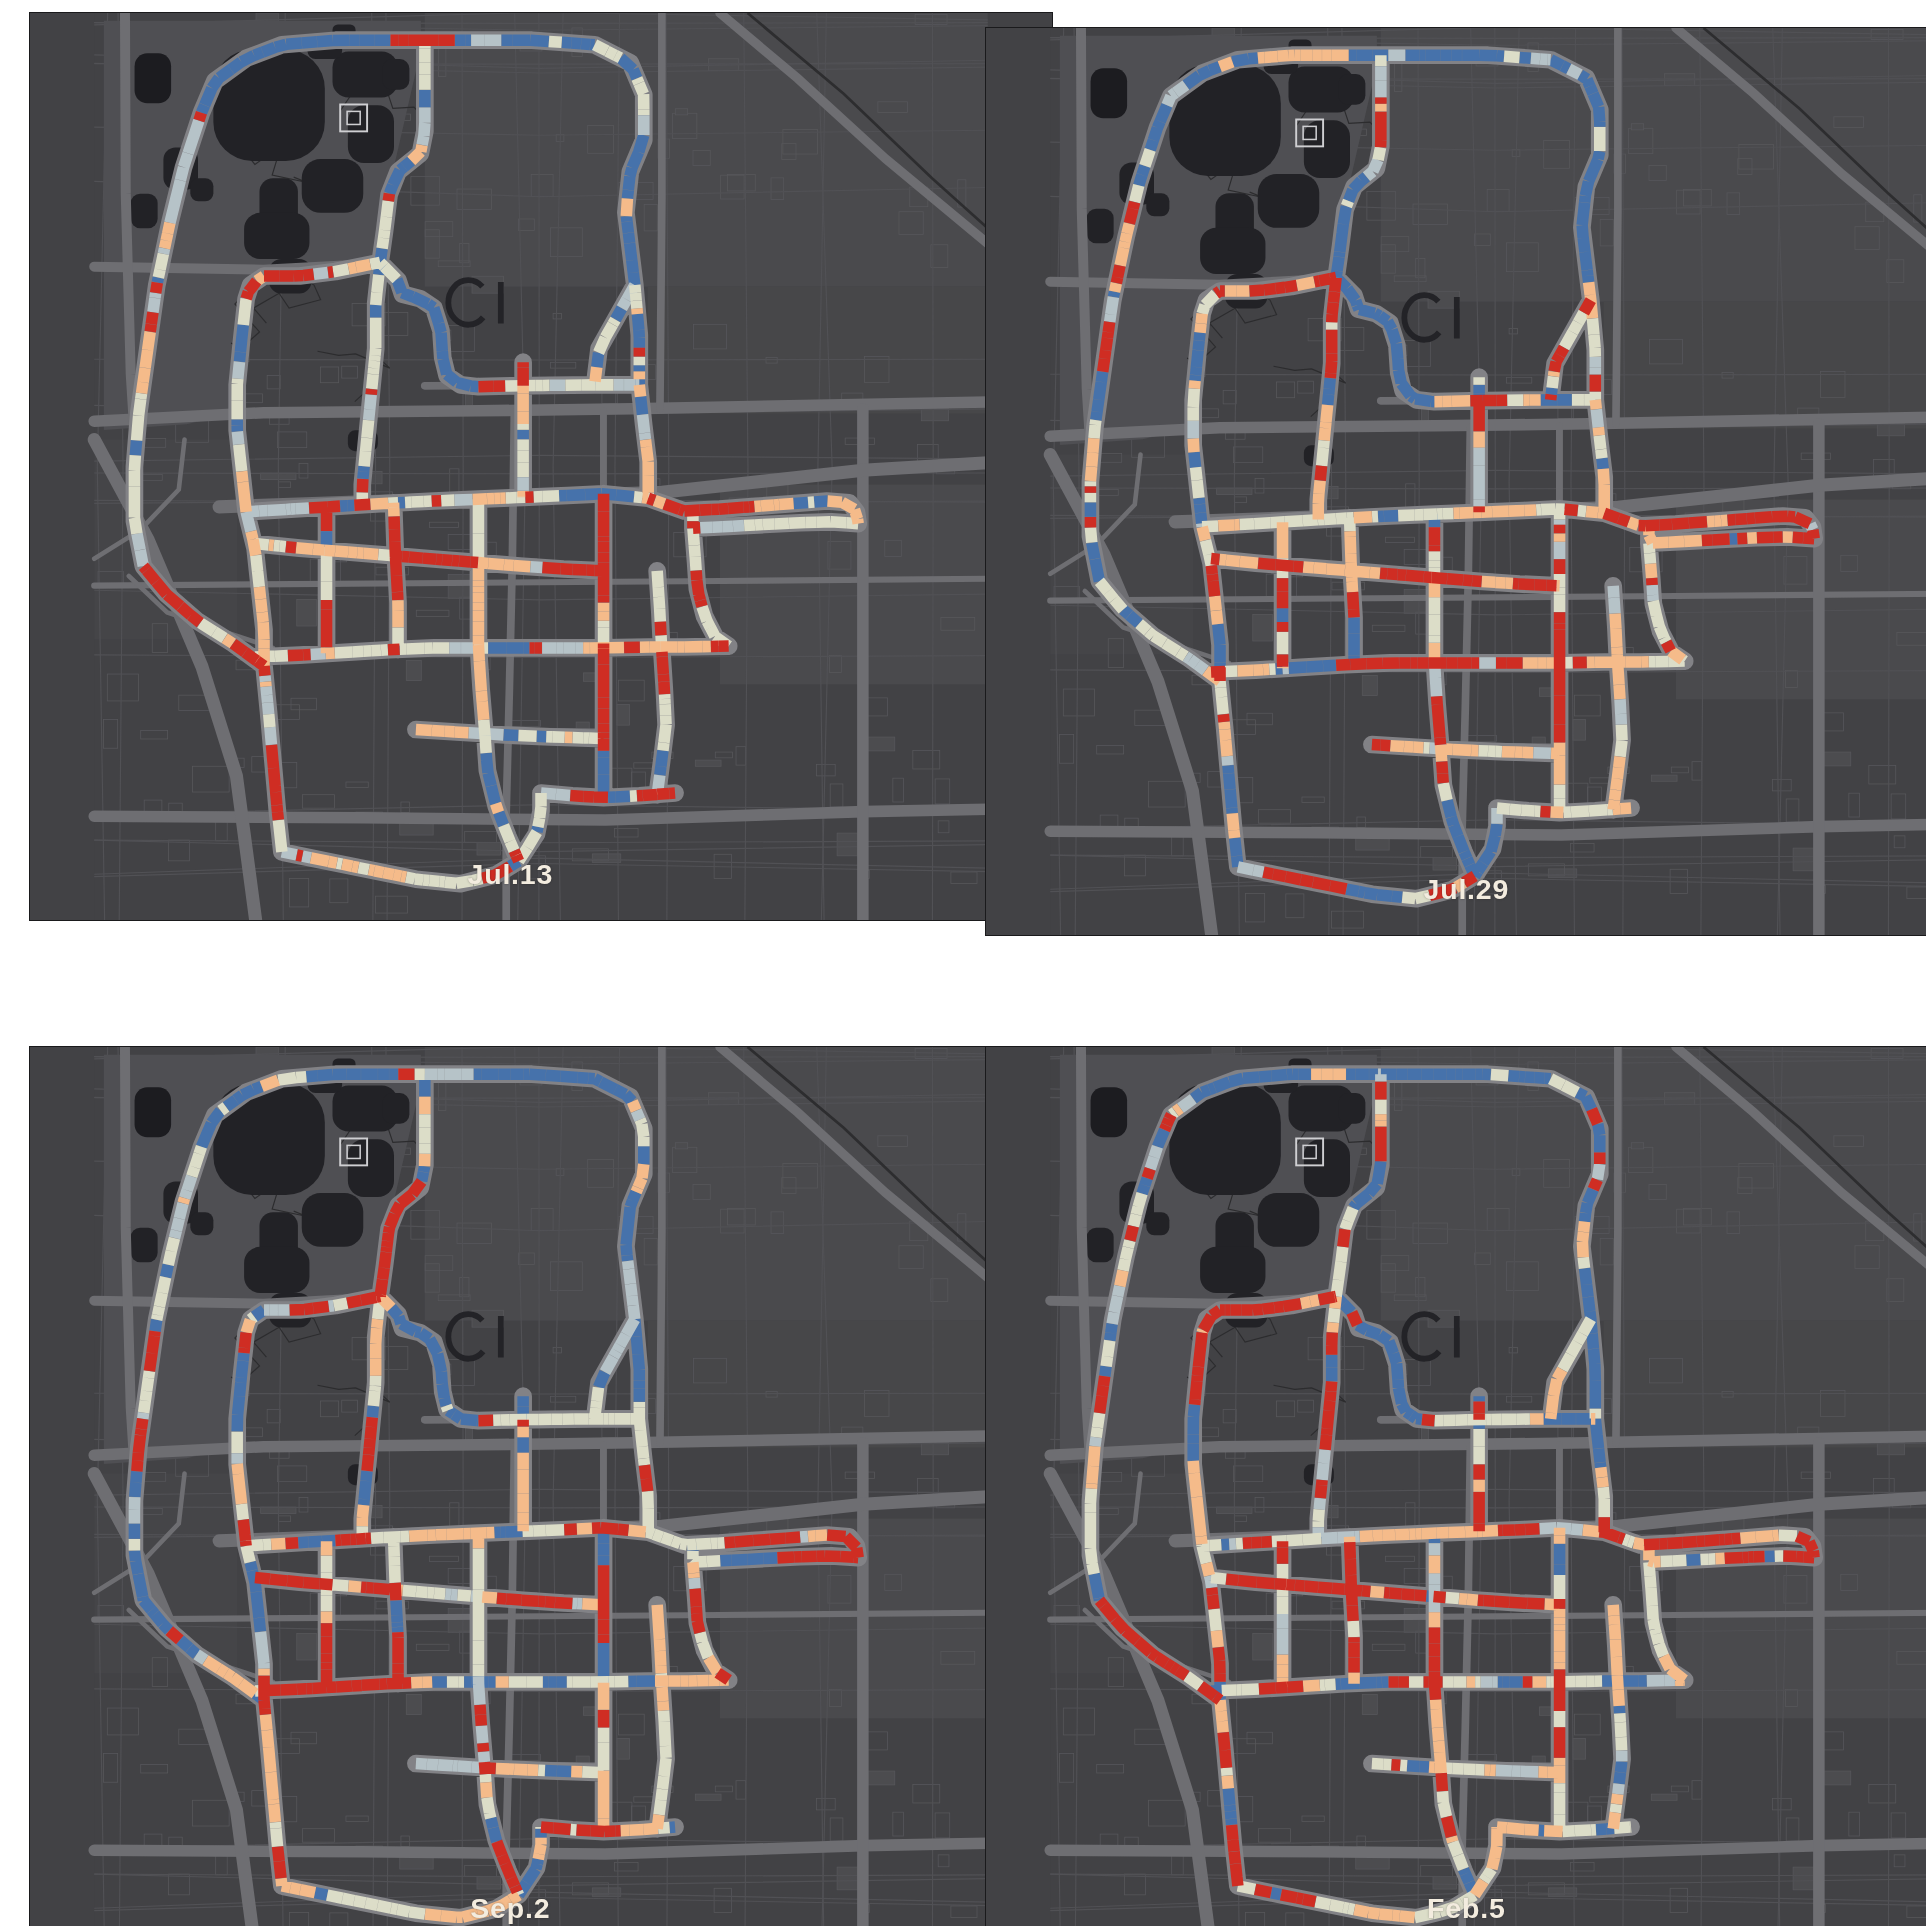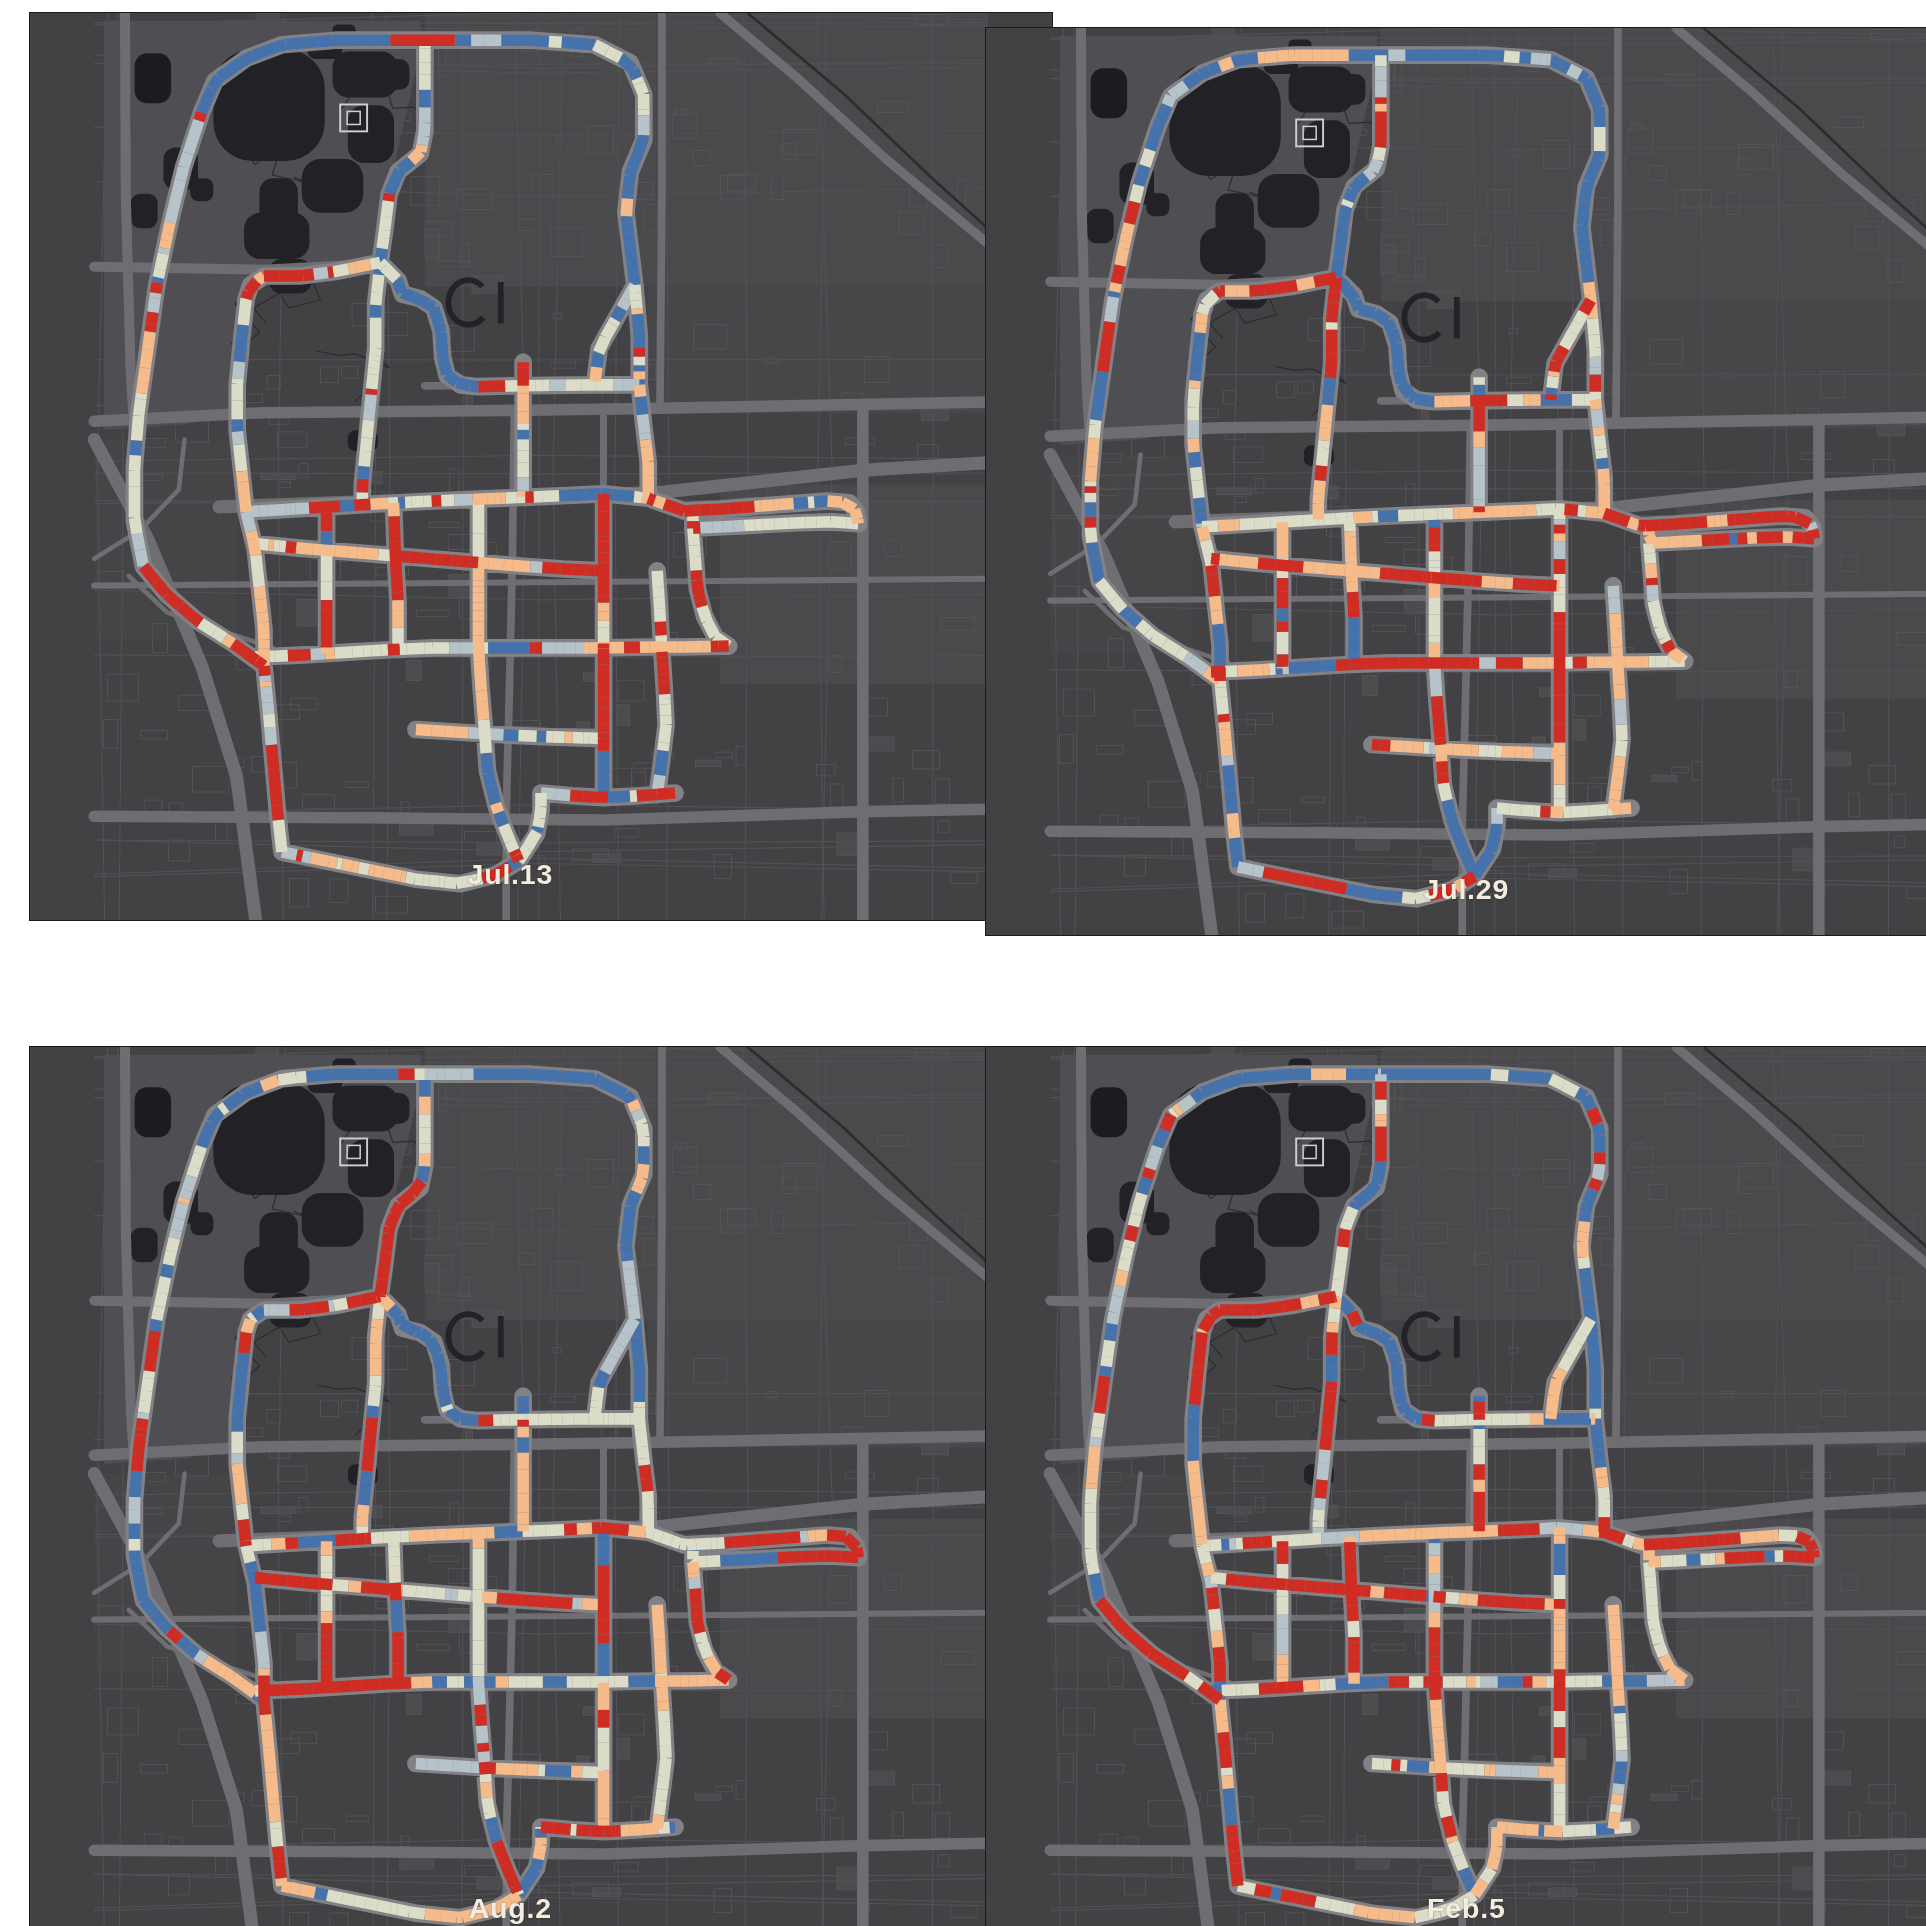--- a/index.html
+++ b/index.html
@@ -817,21 +817,21 @@
       <rect x="640" y="238" width="70" height="70" fill="none" stroke="#cfcfd2" stroke-width="5"></rect>
       <rect x="658" y="256" width="34" height="34" fill="none" stroke="#cfcfd2" stroke-width="4"></rect>
       <path d="M1010,712 a52,58 0 1 0 2,80 M1058,700 L1058,808" stroke="#232327" stroke-width="15" fill="none"></path>
       <path d="M279.0,259.6 L313.9,177.0 L395.3,118.0 L488.3,82.6 L627.8,70.8 L767.3,70.8 L860.3,70.8M860.3,70.8 L999.8,70.8 L1139.3,70.8 L1302.0,82.6M1302.0,82.6 L1395.0,129.8 L1429.9,212.4 L1429.9,330.4 L1395.0,413.0 L1383.4,519.2 L1395.0,613.6 L1406.6,708.0M1406.6,708.0 L1418.3,837.8 L1418.3,967.6M1406.6,708.0 L1360.1,790.6 L1313.6,873.2 L1302.0,967.6M860.3,70.8 L860.3,188.8 L860.3,306.8 L848.6,365.8 L790.5,413.0 L767.3,472.0 L755.6,566.4 L744.0,649.0M279.0,259.6 L232.5,401.2 L197.6,542.8 L162.8,708.0 L139.5,873.2 L116.3,1038.4 L104.6,1180.0 L104.6,1321.6 L127.9,1439.6M127.9,1439.6 L186.0,1510.4 L267.4,1581.2 L360.4,1640.2 L441.8,1699.2M441.8,1699.2 L453.4,1817.2 L465.0,1947.0 L476.6,2076.8 L488.3,2183.0M488.3,2183.0 L604.5,2206.6 L720.8,2230.2 L837.0,2253.8 L953.3,2265.6 L1046.3,2242.0 L1104.4,2206.6M1104.4,2206.6 L1150.9,2135.8 L1162.5,2076.8 L1162.5,2029.6M441.8,684.4 L534.8,684.4 L627.8,672.6 L744.0,649.0M441.8,684.4 L406.9,708.0 L395.3,743.4M395.3,743.4 L383.6,849.6 L372.0,967.6 L372.0,1085.6 L383.6,1191.8 L395.3,1298.0M744.0,649.0 L790.5,696.2 L802.1,731.6 L848.6,743.4 L883.5,767.0 L902.1,826.0 L906.8,896.8 L918.4,944.0 L953.3,967.6 L999.8,972.3M744.0,649.0 L732.4,755.2 L732.4,873.2 L720.8,991.2 L709.1,1109.2 L697.5,1227.2 L697.5,1279.1M999.8,972.3 L1092.8,970.0 L1185.8,968.8 L1302.0,967.6 L1418.3,967.6M1116.0,970.0 L1116.0,908.6M1116.0,970.0 L1116.0,1062.0 L1116.0,1156.4 L1116.0,1260.2M1418.3,967.6 L1429.9,1073.8 L1441.5,1168.2 L1441.5,1262.6M395.3,1298.0 L511.5,1290.9 L627.8,1283.8 L744.0,1276.8 L883.5,1269.7 L999.8,1265.0 L1116.0,1260.2 L1232.3,1255.5 L1325.3,1250.8 L1441.5,1262.6M1441.5,1262.6 L1534.5,1295.6 L1627.5,1290.9 L1720.5,1283.8 L1813.5,1276.8 L1906.5,1269.7 L1964.6,1274.4 L1983.2,1298.0 L1987.9,1328.7M1557.8,1298.0 L1557.8,1340.5 L1650.8,1335.8 L1743.8,1331.0 L1836.8,1326.3 L1918.1,1324.0 L1987.9,1328.7M418.5,1380.6 L534.8,1392.4 L651.0,1401.8 L767.3,1411.3 L883.5,1420.7 L999.8,1430.2 L1116.0,1439.6 L1220.6,1446.7 L1325.3,1451.4M418.5,1675.6 L534.8,1670.9 L651.0,1663.8 L767.3,1656.7 L883.5,1652.0 L999.8,1652.0 L1116.0,1652.0 L1209.0,1652.0 L1325.3,1652.0 L1441.5,1649.6 L1534.5,1649.6 L1650.8,1647.3M837.0,1864.4 L953.3,1871.5 L1069.5,1878.6 L1185.8,1883.3 L1325.3,1888.0M1162.5,2029.6 L1243.9,2036.7 L1325.3,2041.4 L1418.3,2036.7 L1511.3,2029.6M395.3,1298.0 L418.5,1392.4 L430.1,1498.6 L441.8,1604.8 L441.8,1699.2M604.5,1286.2 L604.5,1397.1 L604.5,1522.2 L604.5,1666.2M778.9,1274.4 L783.5,1411.3 L790.5,1534.0 L790.5,1656.7M999.8,1265.0 L999.8,1333.4 L999.8,1430.2 L999.8,1534.0 L999.8,1652.0 L1006.7,1758.2 L1016.0,1869.1 L1023.0,1970.6 L1046.3,2065.0 L1076.5,2142.9 L1104.4,2206.6M1325.3,1250.8 L1325.3,1345.2 L1325.3,1451.4 L1325.3,1557.6 L1325.3,1652.0 L1325.3,1770.0 L1325.3,1888.0 L1325.3,1958.8 L1325.3,2041.4M1464.8,1451.4 L1471.7,1557.6 L1476.4,1652.0 L1483.3,1758.2 L1488.0,1852.6 L1476.4,1947.0 L1464.8,2034.3M1557.8,1340.5 L1564.7,1427.8 L1569.4,1498.6 L1588.0,1569.4 L1615.9,1623.7 L1650.8,1647.3" stroke="#828286" stroke-width="46" fill="none" stroke-linecap="round" stroke-linejoin="round"></path>
       <path d="M279.0,259.6 L297.6,215.5M297.8,215.2 L305.0,198.1M305.1,197.8 L328.9,166.1M343.1,155.8 L368.3,137.5M368.7,137.3 L385.3,125.2M385.7,124.9 L414.4,110.7M414.8,110.6 L435.5,102.7M552.2,77.2 L581.3,74.7M581.6,74.7 L619.9,71.5M620.3,71.4 L656.0,70.8M656.4,70.8 L693.9,70.8M694.3,70.8 L738.1,70.8M738.5,70.8 L766.9,70.8M767.3,70.8 L790.9,70.8M987.2,70.8 L1007.6,70.8M1008.0,70.8 L1052.5,70.8M1052.9,70.8 L1082.5,70.8M1082.9,70.8 L1115.8,70.8M1116.2,70.8 L1131.9,70.8M1132.3,70.8 L1174.8,73.4M1175.2,73.4 L1213.3,76.2M1213.7,76.2 L1257.7,79.4M1258.1,79.4 L1285.2,81.4M1285.6,81.4 L1302.0,82.6M1302.0,82.6 L1317.1,90.3M1317.5,90.5 L1356.1,110.0M1356.4,110.2 L1381.9,123.1M1382.2,123.3 L1399.9,141.5M1429.9,258.4 L1429.9,304.8M1410.0,377.5 L1400.6,399.8M1400.4,400.2 L1394.7,416.0M1394.6,416.4 L1392.6,435.3M1392.5,435.7 L1387.6,480.8M1387.5,481.2 L1385.4,500.3M1385.4,500.7 L1383.9,514.6M1383.8,515.0 L1386.2,542.1M1386.2,542.5 L1388.0,556.5M1406.6,708.0 L1410.7,753.2M1410.7,753.6 L1414.8,799.4M1414.8,799.8 L1418.3,838.9M1418.3,839.3 L1418.3,866.5M1418.3,866.9 L1418.3,889.4M1418.3,889.8 L1418.3,923.2M1328.8,846.2 L1312.1,885.4M860.3,70.8 L860.3,102.0M860.3,102.4 L860.3,128.8M859.6,310.3 L856.6,325.1M856.6,325.5 L851.9,349.3M192.5,566.9 L185.8,598.8M162.5,710.1 L158.4,739.2M110.8,1104.2 L108.4,1133.5M108.4,1133.9 L105.4,1170.7M104.6,1240.0 L104.6,1279.7M104.6,1310.3 L107.7,1337.2M107.8,1337.6 L114.4,1371.2M114.5,1371.6 L117.6,1387.6M117.7,1388.0 L126.0,1430.1M126.1,1430.5 L127.9,1439.6M127.9,1439.6 L148.5,1464.7M148.7,1465.0 L157.3,1475.4M157.5,1475.7 L177.7,1500.2M177.9,1500.5 L195.0,1518.2M223.2,1542.8 L247.2,1563.6M247.5,1563.9 L266.3,1580.3M418.9,1682.6 L441.8,1699.2M574.7,2200.5 L605.9,2206.9M1104.4,2206.6 L1125.2,2174.9M1125.4,2174.5 L1148.9,2138.8M1149.1,2138.5 L1152.9,2125.7M1152.9,2125.4 L1155.3,2113.3M1162.5,2057.3 L1162.5,2034.2M441.8,684.4 L416.5,701.5M389.4,796.6 L387.3,816.2M387.2,816.6 L382.6,859.7M382.6,860.1 L381.4,872.6M381.3,873.0 L377.8,908.8M377.8,909.2 L373.1,956.5M373.1,956.9 L372.0,1000.4M773.3,678.7 L792.0,700.9M792.2,701.2 L798.2,719.7M798.3,720.1 L835.3,740.0M835.7,740.1 L848.7,743.5M849.0,743.7 L872.3,759.4M872.6,759.6 L893.2,797.7M893.3,798.0 L903.3,844.6M903.3,845.0 L905.4,876.6M905.5,877.0 L910.8,913.2M910.9,913.6 L915.7,933.0M920.7,945.6 L934.8,955.1M935.2,955.4 L953.9,967.7M954.3,967.7 L996.1,972.0M996.5,972.0 L999.8,972.3M726.4,934.2 L723.5,963.3M709.7,1103.5 L707.2,1128.9M707.1,1129.3 L702.5,1176.3M702.5,1176.7 L701.0,1191.7M1116.0,970.0 L1116.0,953.4M1116.0,953.0 L1116.0,935.2M1116.0,934.8 L1116.0,908.6M1116.0,1015.5 L1116.0,1055.6M531.1,1289.7 L556.8,1288.2M557.2,1288.1 L592.9,1286.0M593.3,1285.9 L627.2,1283.9M1041.4,1263.3 L1056.7,1262.6M1057.1,1262.6 L1070.7,1262.1M1071.0,1262.1 L1114.2,1260.3M1557.8,1298.0 L1557.8,1311.0M1629.2,1336.9 L1657.9,1335.4M1658.3,1335.4 L1699.7,1333.3M1700.1,1333.3 L1740.8,1331.2M1741.2,1331.2 L1777.3,1329.3M879.6,1652.2 L917.4,1652.0M962.6,1652.0 L982.1,1652.0M982.5,1652.0 L1025.3,1652.0M1025.7,1652.0 L1044.2,1652.0M1167.6,1652.0 L1182.4,1652.0M1182.8,1652.0 L1202.7,1652.0M1203.1,1652.0 L1229.4,1652.0M1389.9,1650.7 L1410.5,1650.3M1410.9,1650.3 L1458.8,1649.6M1173.2,1882.8 L1203.7,1883.9M1204.1,1883.9 L1240.9,1885.1M1497.4,2030.7 L1511.3,2029.6M405.8,1340.8 L411.0,1361.9M411.1,1362.3 L418.7,1394.3M418.7,1394.7 L421.3,1417.7M421.3,1418.1 L424.1,1443.6M424.2,1444.0 L428.6,1484.9M428.7,1485.3 L432.6,1521.2M785.2,1440.1 L787.4,1479.3M787.4,1479.7 L788.4,1496.5M788.4,1496.9 L789.1,1508.9M789.1,1509.3 L789.9,1522.6M1031.9,2006.6 L1037.9,2031.3M1038.0,2031.7 L1047.1,2067.2M1325.3,1250.8 L1325.3,1290.9M1325.3,1291.3 L1325.3,1322.4M1325.3,1322.8 L1325.3,1348.2M1325.3,1551.0 L1325.3,1576.0M1325.3,1576.4 L1325.3,1614.4M1325.3,1614.8 L1325.3,1653.7" stroke="#4672ab" stroke-width="30" fill="none"></path>
       <path d="M860.3,70.8 L893.1,70.8M893.5,70.8 L911.0,70.8M911.4,70.8 L955.3,70.8M955.7,70.8 L986.8,70.8M1410.2,165.9 L1419.8,188.6M1388.0,556.9 L1390.6,577.8M1390.6,578.2 L1395.3,616.1M1395.4,616.5 L1399.2,647.3M1399.2,647.7 L1402.2,672.3M1402.3,672.7 L1406.6,708.0M1406.6,708.0 L1383.9,748.3M1383.7,748.7 L1368.3,776.1M1368.1,776.4 L1360.0,790.9M1359.8,791.2 L1351.6,805.7M1351.4,806.1 L1329.0,845.8M253.7,336.6 L241.9,372.7M241.7,373.1 L235.2,393.1M231.1,406.7 L221.4,446.2M221.3,446.6 L213.8,477.3M213.7,477.7 L208.9,496.9M128.4,951.9 L126.3,967.3M105.4,1171.1 L104.6,1203.3M104.6,1203.7 L104.6,1239.6M266.6,1580.5 L289.1,1595.0M441.8,684.4 L456.4,684.4M456.8,684.4 L478.1,684.4M478.5,684.4 L508.2,684.4M610.2,674.8 L623.2,673.2M372.0,1057.1 L372.0,1084.1M1837.0,1275.0 L1857.1,1273.4M913.6,1423.2 L928.3,1424.4M928.7,1424.4 L945.0,1425.7M980.2,1428.6 L1009.2,1430.9M1244.3,1447.7 L1256.4,1448.3M1256.8,1448.3 L1269.5,1448.9M837.0,1864.4 L865.3,1866.1M865.7,1866.2 L894.3,1867.9M894.7,1867.9 L933.1,1870.3M933.5,1870.3 L945.7,1871.0M946.1,1871.0 L982.1,1873.2M982.5,1873.3 L1015.7,1875.3M432.6,1521.6 L434.1,1535.2M434.2,1535.6 L437.2,1563.3M437.2,1563.7 L441.5,1602.9M441.6,1603.3 L441.8,1617.5M999.8,1637.7 L1000.1,1657.6M1000.1,1658.0 L1002.5,1694.0M1002.5,1694.4 L1003.6,1711.4M1007.4,1766.0 L1011.2,1811.0M1013.1,1833.7 L1015.3,1860.3M1561.0,1381.8 L1563.2,1409.2" stroke="#b6c3c8" stroke-width="30" fill="none"></path>
       <path d="M329.3,165.8 L342.8,156.0M478.9,86.2 L525.2,79.5M525.6,79.4 L551.8,77.2M833.5,70.8 L860.3,70.8M1420.0,188.9 L1424.8,200.3M1424.9,200.7 L1429.9,233.4M1429.9,233.8 L1429.9,258.0M1418.3,923.6 L1418.3,938.3M1418.3,938.7 L1418.3,967.6M1312.1,885.8 L1307.7,921.1M1307.7,921.5 L1305.6,938.5M1305.5,938.9 L1302.0,967.6M860.3,174.9 L860.3,210.1M860.3,210.5 L860.3,251.4M860.3,251.8 L860.3,277.9M279.0,259.6 L272.9,278.1M272.8,278.5 L261.5,312.9M261.4,313.3 L253.8,336.2M208.8,497.3 L200.5,531.3M200.4,531.7 L192.6,566.5M185.7,599.2 L177.2,639.7M177.1,640.1 L169.6,675.3M169.6,675.7 L165.0,697.3M164.9,697.7 L162.5,709.7M143.7,843.4 L141.2,861.3M141.1,861.7 L136.4,895.1M136.4,895.5 L132.9,920.0M132.9,920.4 L128.5,951.5M104.6,1280.1 L104.6,1309.9M471.3,2017.2 L472.7,2033.1M472.7,2033.5 L477.0,2080.5M606.3,2207.0 L645.7,2215.0M646.1,2215.0 L676.1,2221.1M676.5,2221.2 L705.7,2227.1M706.1,2227.2 L737.1,2233.5M737.5,2233.6 L771.8,2240.6M772.2,2240.6 L788.1,2243.9M788.5,2243.9 L819.2,2250.2M819.6,2250.3 L860.4,2256.2M1162.5,2033.8 L1162.5,2029.6M623.6,673.1 L658.3,666.4M416.2,701.7 L406.4,709.3M372.0,1000.8 L372.0,1042.0M372.0,1042.4 L372.0,1056.7M383.3,1189.1 L387.8,1229.7M915.8,933.3 L920.4,945.4M744.0,649.0 L742.6,661.4M742.6,661.8 L737.5,708.0M732.4,855.6 L731.5,881.6M731.5,882.0 L730.3,894.8M730.2,895.2 L726.4,933.8M697.5,1246.9 L697.5,1278.4M697.5,1278.8 L697.5,1279.1M1038.2,971.3 L1058.0,970.8M1058.4,970.8 L1081.4,970.2M1081.8,970.2 L1125.5,969.5M1125.9,969.5 L1155.4,969.2M1155.8,969.2 L1190.5,968.7M1190.9,968.7 L1217.6,968.5M1218.0,968.5 L1248.2,968.1M1248.6,968.1 L1286.8,967.8M1287.2,967.8 L1324.8,967.6M1325.2,967.6 L1338.7,967.6M1339.1,967.6 L1354.6,967.6M1355.0,967.6 L1396.2,967.6M1396.6,967.6 L1418.3,967.6M1418.3,967.6 L1421.5,997.2M1421.5,997.6 L1426.1,1039.5M1426.2,1039.9 L1429.5,1070.4M1429.5,1070.8 L1431.6,1087.9M1440.0,1156.1 L1441.5,1201.2M1441.5,1201.6 L1441.5,1249.5M1441.5,1249.9 L1441.5,1262.6M395.3,1298.0 L439.4,1295.3M439.8,1295.3 L460.3,1294.0M720.3,1278.2 L752.3,1276.3M752.7,1276.3 L796.5,1274.1M796.9,1274.1 L819.2,1272.9M1114.6,1260.3 L1141.9,1259.2M1142.3,1259.2 L1174.9,1257.8M1175.3,1257.8 L1222.7,1255.9M1435.2,1262.0 L1441.5,1262.6M1441.5,1262.6 L1455.6,1267.6M1455.9,1267.7 L1477.7,1275.5M1478.1,1275.6 L1504.0,1284.8M1504.4,1284.9 L1524.6,1292.1M1525.0,1292.3 L1542.2,1295.2M1542.6,1295.2 L1565.9,1294.0M1566.3,1294.0 L1604.7,1292.1M1605.1,1292.1 L1621.9,1291.2M1622.3,1291.2 L1640.0,1290.0M1557.8,1311.4 L1557.8,1332.6M1557.8,1333.0 L1564.4,1340.1M1564.8,1340.1 L1594.0,1338.6M1594.4,1338.6 L1628.8,1336.9M620.2,1399.3 L661.3,1402.7M802.9,1414.2 L837.2,1417.0M837.6,1417.0 L866.9,1419.4M867.3,1419.4 L884.3,1420.8M884.7,1420.8 L913.2,1423.1M945.4,1425.7 L979.8,1428.5M418.5,1675.6 L446.7,1674.5M917.8,1652.0 L948.5,1652.0M948.9,1652.0 L962.2,1652.0M1078.8,1652.0 L1125.6,1652.0M1126.0,1652.0 L1167.2,1652.0M1229.8,1652.0 L1243.9,1652.0M1244.3,1652.0 L1291.4,1652.0M1291.8,1652.0 L1337.6,1651.8M1338.0,1651.7 L1354.4,1651.4M1354.8,1651.4 L1389.5,1650.7M1155.2,1882.0 L1172.8,1882.8M1269.8,1886.1 L1312.2,1887.6M1312.6,1887.6 L1325.3,1888.0M1239.6,2036.3 L1254.7,2037.3M1467.1,2033.0 L1497.0,2030.7M395.3,1298.0 L405.7,1340.4M604.5,1323.6 L604.5,1339.7M604.5,1340.1 L604.5,1368.2M604.5,1368.6 L604.5,1385.8M604.5,1386.2 L604.5,1426.0M604.5,1426.4 L604.5,1439.9M604.5,1440.3 L604.5,1468.4M778.9,1274.4 L779.7,1298.8M779.7,1299.2 L780.6,1325.0M780.6,1325.4 L781.4,1349.1M781.4,1349.5 L782.9,1393.9M999.8,1304.7 L999.8,1334.0M999.8,1334.4 L999.8,1369.1M999.8,1369.5 L999.8,1411.9M999.8,1412.3 L999.8,1443.8M999.8,1444.2 L999.8,1485.6M999.8,1486.0 L999.8,1511.6M999.8,1512.0 L999.8,1544.6M999.8,1545.0 L999.8,1570.8M999.8,1571.2 L999.8,1606.9M999.8,1607.3 L999.8,1637.3M1017.6,1892.3 L1019.1,1913.2M1021.8,1953.2 L1028.5,1992.8M1028.6,1993.1 L1031.8,2006.2M1100.9,2198.6 L1104.4,2206.6M1325.3,1770.9 L1325.3,1810.4M1325.3,1810.8 L1325.3,1850.5M1325.3,1850.9 L1325.3,1882.5M1475.3,1629.9 L1477.2,1665.0M1481.3,1726.8 L1483.2,1755.5M1483.2,1755.9 L1485.5,1801.7M1485.5,1802.1 L1486.3,1818.6M1486.3,1819.0 L1487.9,1849.8M1487.9,1850.2 L1482.5,1897.5M1482.4,1897.8 L1478.4,1930.8M1478.3,1931.2 L1474.7,1959.6M1474.6,1960.0 L1469.6,1997.6M1576.1,1524.1 L1582.3,1547.6M1582.4,1548.0 L1597.7,1588.4" stroke="#dcddc8" stroke-width="30" fill="none"></path>
       <path d="M435.9,102.5 L478.5,86.3M1400.1,141.9 L1410.1,165.5M1429.9,305.2 L1425.3,341.2M1425.2,341.6 L1415.0,365.7M1414.8,366.1 L1410.1,377.2M860.3,129.2 L860.3,174.5M860.3,278.3 L859.6,309.9M235.0,393.5 L231.2,406.3M289.4,1595.2 L324.1,1617.2M324.4,1617.4 L342.9,1629.1M343.3,1629.4 L359.1,1639.4M359.4,1639.6 L380.9,1655.1M381.3,1655.3 L418.5,1682.4M445.5,1737.1 L449.4,1777.3M449.5,1777.7 L453.8,1822.0M453.8,1822.4 L456.7,1854.4M456.7,1854.8 L459.6,1886.6M459.6,1887.0 L463.1,1926.0M463.2,1926.4 L465.9,1957.3M466.0,1957.7 L467.0,1969.8M467.1,1970.2 L471.3,2016.8M486.1,2163.1 L488.3,2183.0M488.3,2183.0 L510.2,2187.5M510.6,2187.5 L535.8,2192.6M536.2,2192.7 L574.3,2200.5M860.8,2256.2 L902.0,2260.4M902.4,2260.4 L942.2,2264.5M942.6,2264.5 L958.3,2264.3M958.6,2264.2 L997.6,2254.3M998.0,2254.2 L1023.8,2247.7M1024.2,2247.6 L1060.2,2233.5M1060.5,2233.3 L1082.9,2219.7M1083.2,2219.5 L1104.4,2206.6M1155.4,2112.9 L1157.9,2100.2M1158.0,2099.8 L1162.5,2075.4M1162.5,2075.0 L1162.5,2057.7M406.3,709.7 L395.3,743.4M372.0,1084.5 L374.8,1111.0M374.8,1111.4 L379.9,1158.0M380.0,1158.4 L383.3,1188.7M744.0,649.0 L773.0,678.4M737.5,708.4 L735.0,731.1M735.0,731.5 L732.4,772.4M732.4,772.8 L732.4,809.9M732.4,810.3 L732.4,855.2M701.0,1192.1 L697.8,1223.7M697.8,1224.1 L697.5,1246.5M1116.0,987.9 L1116.0,1015.1M1116.0,1056.0 L1116.0,1098.0M1116.0,1098.4 L1116.0,1133.7M1116.0,1134.1 L1116.0,1160.5M1116.0,1160.9 L1116.0,1178.5M1116.0,1178.9 L1116.0,1210.0M1116.0,1210.4 L1116.0,1242.1M1116.0,1242.5 L1116.0,1260.2M460.7,1294.0 L497.6,1291.8M819.6,1272.9 L866.8,1270.5M867.2,1270.5 L888.8,1269.5M889.2,1269.4 L916.0,1268.4M916.4,1268.3 L960.6,1266.5M961.0,1266.5 L978.6,1265.8M979.0,1265.8 L1021.2,1264.1M1021.6,1264.1 L1041.0,1263.3M1255.9,1254.3 L1295.2,1252.3M1390.3,1257.4 L1434.8,1261.9M1857.5,1273.4 L1876.8,1271.9M1877.2,1271.9 L1906.9,1269.7M661.7,1402.7 L694.3,1405.4M769.8,1411.5 L802.5,1414.1M1009.6,1431.0 L1047.5,1434.0M1269.9,1448.9 L1317.9,1451.1M1318.3,1451.1 L1325.3,1451.4M824.8,1654.4 L854.3,1653.2M854.7,1653.2 L879.2,1652.2M1044.6,1652.0 L1078.4,1652.0M1459.2,1649.6 L1493.0,1649.6M1493.4,1649.6 L1525.4,1649.6M1525.8,1649.6 L1546.1,1649.4M1546.5,1649.4 L1568.3,1649.0M1568.7,1648.9 L1597.7,1648.4M1598.1,1648.3 L1626.4,1647.8M1626.8,1647.8 L1650.8,1647.3M1045.1,1877.1 L1092.2,1879.5M1092.6,1879.5 L1127.3,1880.9M1127.7,1880.9 L1154.8,1882.0M1241.3,1885.2 L1269.4,1886.1M1369.8,2039.1 L1392.1,2038.0M1392.5,2038.0 L1429.4,2035.8M1429.8,2035.8 L1466.7,2033.0M441.8,1617.9 L441.8,1635.6M604.5,1286.2 L604.5,1323.2M604.5,1468.8 L604.5,1498.7M999.8,1265.0 L999.8,1304.3M1019.1,1913.6 L1021.8,1952.8M1325.3,1654.1 L1325.3,1677.4M1325.3,1677.8 L1325.3,1724.6M1325.3,1882.9 L1325.3,1898.7M1325.3,1899.1 L1325.3,1917.4M1325.3,1917.8 L1325.3,1948.8M1325.3,1949.2 L1325.3,1974.6M1325.3,1975.0 L1325.3,2006.1M1325.3,2006.5 L1325.3,2037.1M1464.8,1451.4 L1467.5,1492.9M1467.5,1493.3 L1470.6,1540.7M1470.6,1541.1 L1472.4,1571.1M1472.4,1571.5 L1474.3,1609.6M1474.3,1610.0 L1475.3,1629.5M1477.3,1665.4 L1479.7,1702.3M1479.7,1702.7 L1481.3,1726.4M1469.6,1998.0 L1464.8,2034.3M1557.8,1340.5 L1560.0,1368.7M1560.0,1369.1 L1561.0,1381.4M1597.9,1588.8 L1622.0,1627.8" stroke="#f5bb8a" stroke-width="30" fill="none"></path>
       <path d="M791.3,70.8 L833.1,70.8M851.8,349.7 L827.7,382.8M827.4,383.0 L796.2,408.4M795.9,408.6 L782.1,434.4M781.9,434.8 L768.8,468.2M768.6,468.5 L765.8,484.0M765.7,484.4 L763.2,504.8M763.2,505.1 L761.3,520.3M761.3,520.7 L759.7,533.5M759.6,533.9 L754.5,574.7M754.4,575.1 L750.3,604.5M750.2,604.9 L744.7,644.1M744.6,644.5 L744.0,649.0M158.3,739.6 L156.6,752.0M156.5,752.4 L150.3,796.4M150.3,796.8 L143.7,843.0M126.2,967.7 L122.5,994.1M122.4,994.5 L120.2,1010.0M120.2,1010.4 L114.9,1055.4M114.8,1055.8 L113.1,1076.3M113.1,1076.7 L110.9,1103.8M195.3,1518.5 L222.9,1542.5M441.8,1699.2 L444.0,1721.6M444.0,1722.0 L445.4,1736.7M477.1,2080.9 L478.5,2094.1M478.6,2094.5 L481.2,2118.6M481.2,2119.0 L486.0,2162.7M508.6,684.4 L546.8,682.9M547.2,682.8 L569.7,680.0M570.1,679.9 L609.8,674.9M658.7,666.3 L694.0,659.1M694.4,659.1 L733.7,651.1M734.1,651.0 L744.0,649.0M395.3,743.4 L390.9,782.8M390.9,783.2 L389.5,796.2M387.8,1230.1 L392.1,1269.2M392.1,1269.6 L393.8,1284.5M393.8,1284.9 L395.3,1298.0M723.5,963.7 L721.0,988.4M721.0,988.8 L718.0,1019.5M717.9,1019.9 L715.7,1042.3M715.7,1042.7 L713.9,1060.8M713.9,1061.2 L709.7,1103.1M999.8,972.3 L1037.8,971.4M1116.0,970.0 L1116.0,987.5M1431.7,1088.3 L1436.0,1123.8M1436.1,1124.2 L1440.0,1155.7M498.0,1291.7 L530.7,1289.7M627.6,1283.9 L642.0,1283.0M642.4,1282.9 L666.7,1281.5M667.1,1281.4 L681.1,1280.6M681.5,1280.6 L706.4,1279.0M706.8,1279.0 L719.9,1278.2M1223.1,1255.9 L1255.5,1254.3M1295.6,1252.3 L1317.8,1251.2M1318.2,1251.2 L1363.1,1254.6M1363.5,1254.7 L1389.9,1257.4M1640.4,1289.9 L1666.8,1287.9M1667.2,1287.9 L1714.5,1284.3M1714.9,1284.3 L1758.3,1281.0M1758.7,1280.9 L1798.7,1277.9M1799.1,1277.9 L1836.6,1275.0M1907.3,1269.7 L1955.0,1273.6M1955.4,1273.7 L1983.9,1302.7M1984.0,1303.1 L1987.9,1328.7M1777.7,1329.3 L1821.0,1327.1M1821.4,1327.1 L1840.7,1326.2M1841.1,1326.2 L1880.2,1325.1M1880.6,1325.0 L1901.0,1324.5M1901.4,1324.4 L1942.1,1325.6M1942.5,1325.6 L1976.3,1327.9M1976.7,1327.9 L1987.9,1328.7M418.5,1380.6 L457.1,1384.5M457.5,1384.6 L502.0,1389.1M502.4,1389.1 L544.1,1393.2M544.5,1393.2 L586.0,1396.6M586.4,1396.6 L619.8,1399.3M694.7,1405.4 L707.6,1406.4M708.0,1406.5 L726.7,1408.0M727.1,1408.0 L769.4,1411.5M1047.9,1434.1 L1071.9,1436.0M1072.3,1436.1 L1111.4,1439.2M1111.8,1439.3 L1155.4,1442.3M1155.8,1442.3 L1173.3,1443.5M1173.7,1443.5 L1198.8,1445.2M1199.2,1445.2 L1243.9,1447.7M447.1,1674.4 L485.1,1672.9M485.5,1672.9 L527.5,1671.2M527.9,1671.2 L552.5,1669.8M552.9,1669.8 L567.3,1668.9M567.7,1668.9 L604.7,1666.6M605.1,1666.6 L629.5,1665.1M629.9,1665.1 L670.3,1662.6M670.7,1662.6 L695.9,1661.1M696.3,1661.0 L741.7,1658.3M742.1,1658.3 L761.5,1657.1M761.9,1657.0 L802.4,1655.3M802.8,1655.3 L824.4,1654.4M1016.1,1875.3 L1044.7,1877.1M1162.5,2029.6 L1194.7,2032.4M1195.1,2032.4 L1239.2,2036.3M1255.1,2037.3 L1291.6,2039.4M1292.0,2039.5 L1326.8,2041.3M1327.2,2041.3 L1355.6,2039.9M1356.0,2039.8 L1369.4,2039.2M441.8,1636.0 L441.8,1681.4M441.8,1681.8 L441.8,1699.2M604.5,1499.1 L604.5,1534.1M604.5,1534.5 L604.5,1577.7M604.5,1578.1 L604.5,1601.8M604.5,1602.2 L604.5,1619.2M604.5,1619.6 L604.5,1642.9M604.5,1643.3 L604.5,1666.2M782.9,1394.3 L785.1,1439.7M789.9,1523.0 L790.5,1535.9M790.5,1536.3 L790.5,1568.8M790.5,1569.2 L790.5,1605.0M790.5,1605.4 L790.5,1630.9M790.5,1631.3 L790.5,1656.7M1003.7,1711.8 L1005.4,1737.3M1005.4,1737.7 L1007.3,1765.6M1011.2,1811.4 L1013.0,1833.3M1015.3,1860.7 L1016.5,1876.0M1016.5,1876.4 L1017.6,1891.9M1047.3,2067.6 L1061.2,2103.6M1061.4,2104.0 L1069.5,2125.0M1069.7,2125.3 L1084.9,2162.1M1085.1,2162.5 L1094.4,2183.9M1094.6,2184.2 L1100.7,2198.3M1325.3,1348.6 L1325.3,1369.7M1325.3,1370.1 L1325.3,1417.3M1325.3,1417.7 L1325.3,1457.6M1325.3,1458.0 L1325.3,1489.6M1325.3,1490.0 L1325.3,1527.4M1325.3,1527.8 L1325.3,1550.6M1325.3,1725.0 L1325.3,1770.5M1325.3,2037.5 L1325.3,2041.4M1563.3,1409.6 L1566.6,1456.1M1566.6,1456.5 L1567.8,1474.3M1567.8,1474.7 L1569.1,1493.7M1569.1,1494.1 L1576.0,1523.7M1622.3,1628.0 L1650.8,1647.3" stroke="#cf2d23" stroke-width="30" fill="none"></path>
     </svg>
-  <div class="plabel">Aug.2</div>
+  <div class="plabel">Sep.2</div>
 </div>
 <div class="panel" id="p4" style="left: 985px; top: 1046px;">
   <svg class="map" viewBox="0 0 2325 2360">
       <rect x="0" y="0" width="2325" height="2360" fill="#424245"></rect>
       <rect x="860" y="0" width="1465" height="712" fill="#4a4a4d"></rect>
       <rect x="1440" y="712" width="885" height="330" fill="#474749"></rect>
       <rect x="1628" y="1227" width="697" height="520" fill="#4a4a4d"></rect>
       <rect x="0" y="1110" width="372" height="520" fill="#454548"></rect>
       <rect x="861" y="564" width="37" height="74" fill="#4c4c4f" stroke="#57575b" stroke-width="2"></rect>
       <rect x="1505" y="261" width="63" height="66" fill="none" stroke="#57575b" stroke-width="2"></rect>

